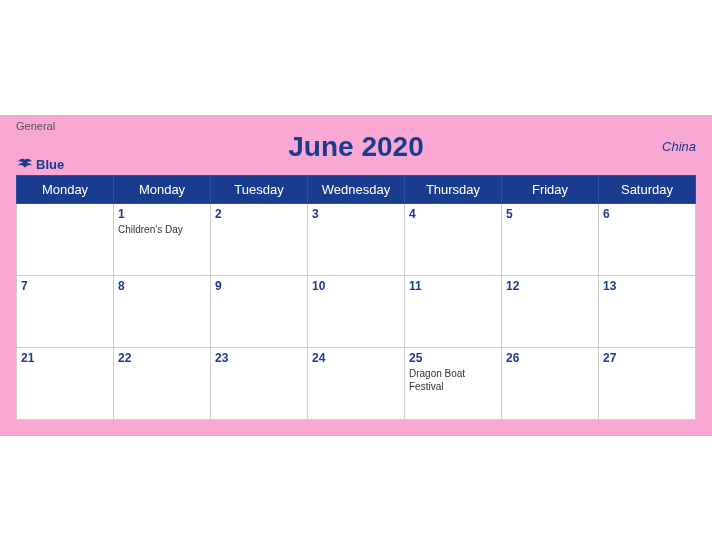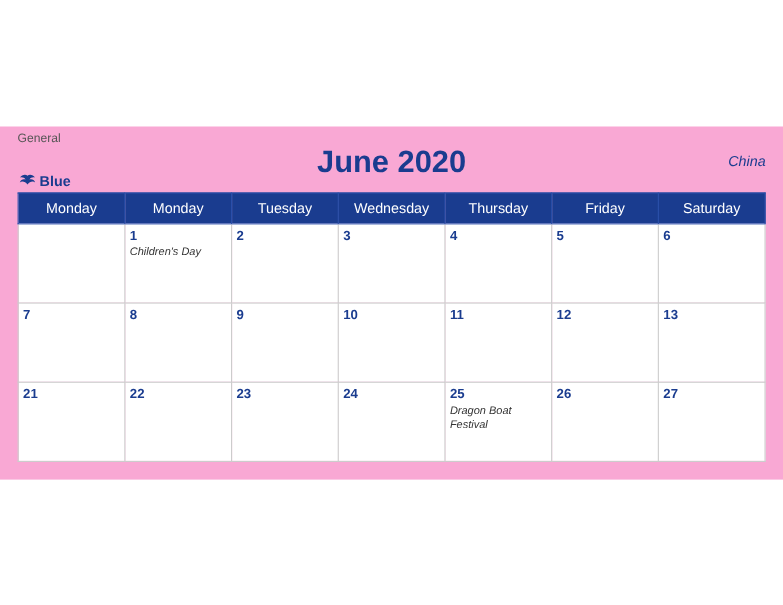--- a/index.html
+++ b/index.html
@@ -93,21 +93,20 @@
       color: #1a3c8f;
       font-weight: bold;
       display: block;
     }
     .holiday-name {
       font-size: 10px;
       color: #333;
       margin-top: 2px;
       display: block;
       line-height: 1.3;
-      font-style: italic;
     }
     .empty-cell {
       background: #fff;
     }
   </style>
 </head>
 <body>
 
 <div class="calendar-container">
   <div class="calendar-header">

